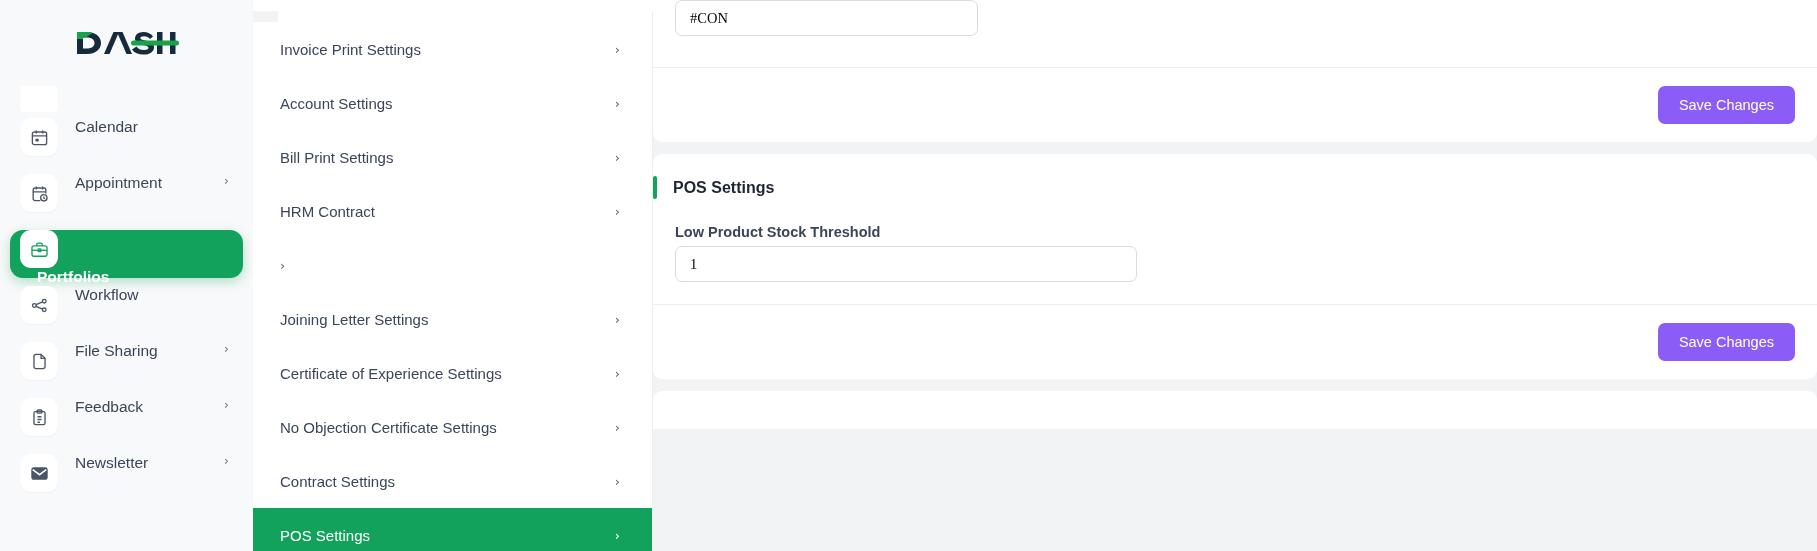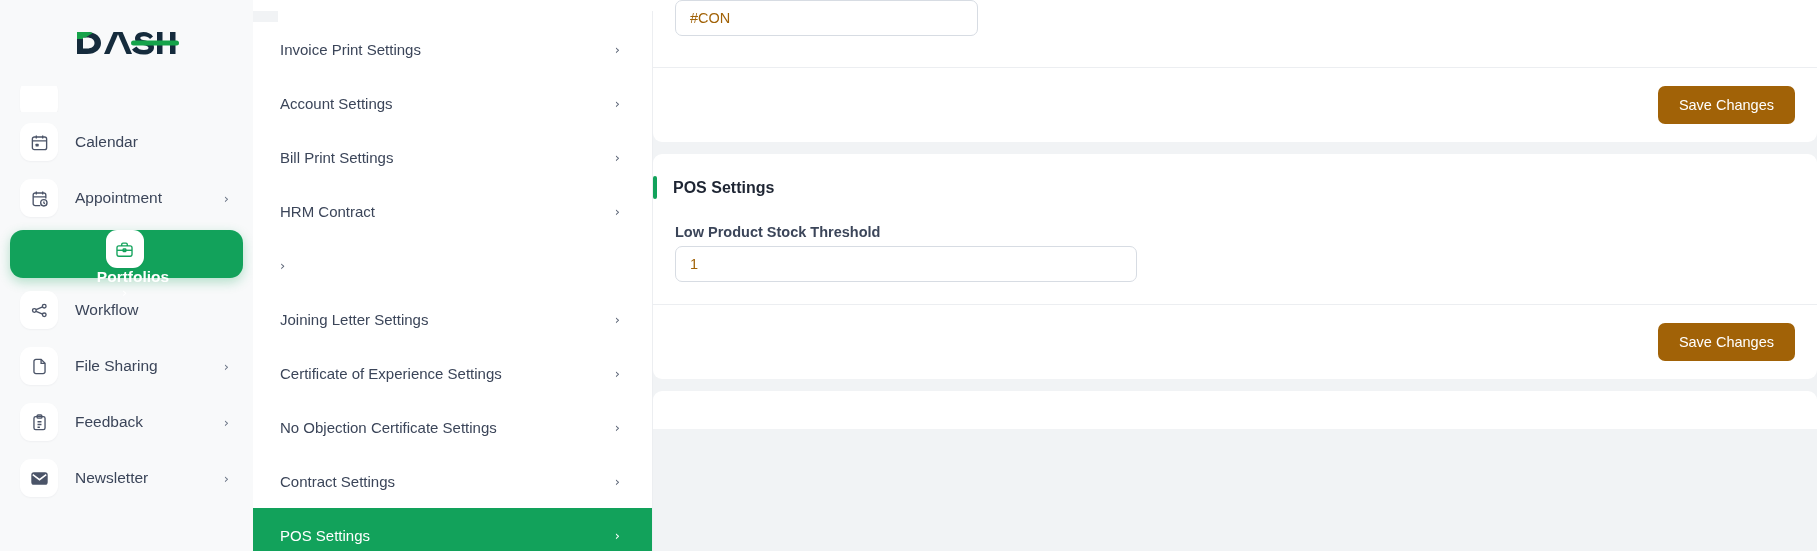--- a/index.html
+++ b/index.html
@@ -37,21 +37,21 @@
   .icon-box {
     width: 38px; height: 38px;
     background: #ffffff;
     border-radius: 11px;
     display: flex; align-items: center; justify-content: center;
     flex: 0 0 38px;
     box-shadow: 0 1px 2px rgba(16,24,40,0.04);
   }
   .nav-item {
     height: 48px;
-    display: flex; align-items: center;
+    display: flex; align-items: flex-start;
     padding: 0 14px 0 10px;
     border-radius: 13px;
     margin-bottom: 8px;
     cursor: pointer;
     position: relative;
   }
   .nav-item .label {
     margin-left: 17px;
     font-size: 15.5px;
     color: #3b4559;
@@ -141,32 +141,33 @@
     overflow: hidden;
   }
   .field-wrap { padding: 0 22px; }
   .text-input {
     height: 36px;
     border: 1px solid #d7dce3;
     border-radius: 7px;
     display: flex; align-items: center;
     padding: 0 14px;
     font-size: 14.5px;
-    color: #a16207;
+    color: #000000;
     background: #fff;
+    font-family: Liberation Serif, serif;
   }
   .input-sm { width: 303px; }
   .input-lg { width: 462px; }
   .divider { height: 1px; background: #eceef1; }
   .card-footer {
     display: flex; justify-content: flex-end; align-items: center;
     padding: 18px 22px;
   }
   .btn-save {
-    background: #a16207;
+    background: #8b5cf6;
     color: #ffffff;
     font-size: 14.5px;
     border: none;
     border-radius: 7px;
     padding: 11px 21px;
     cursor: pointer;
     font-family: "Liberation Sans", sans-serif;
   }
   .card-head {
     display: flex; align-items: center;

